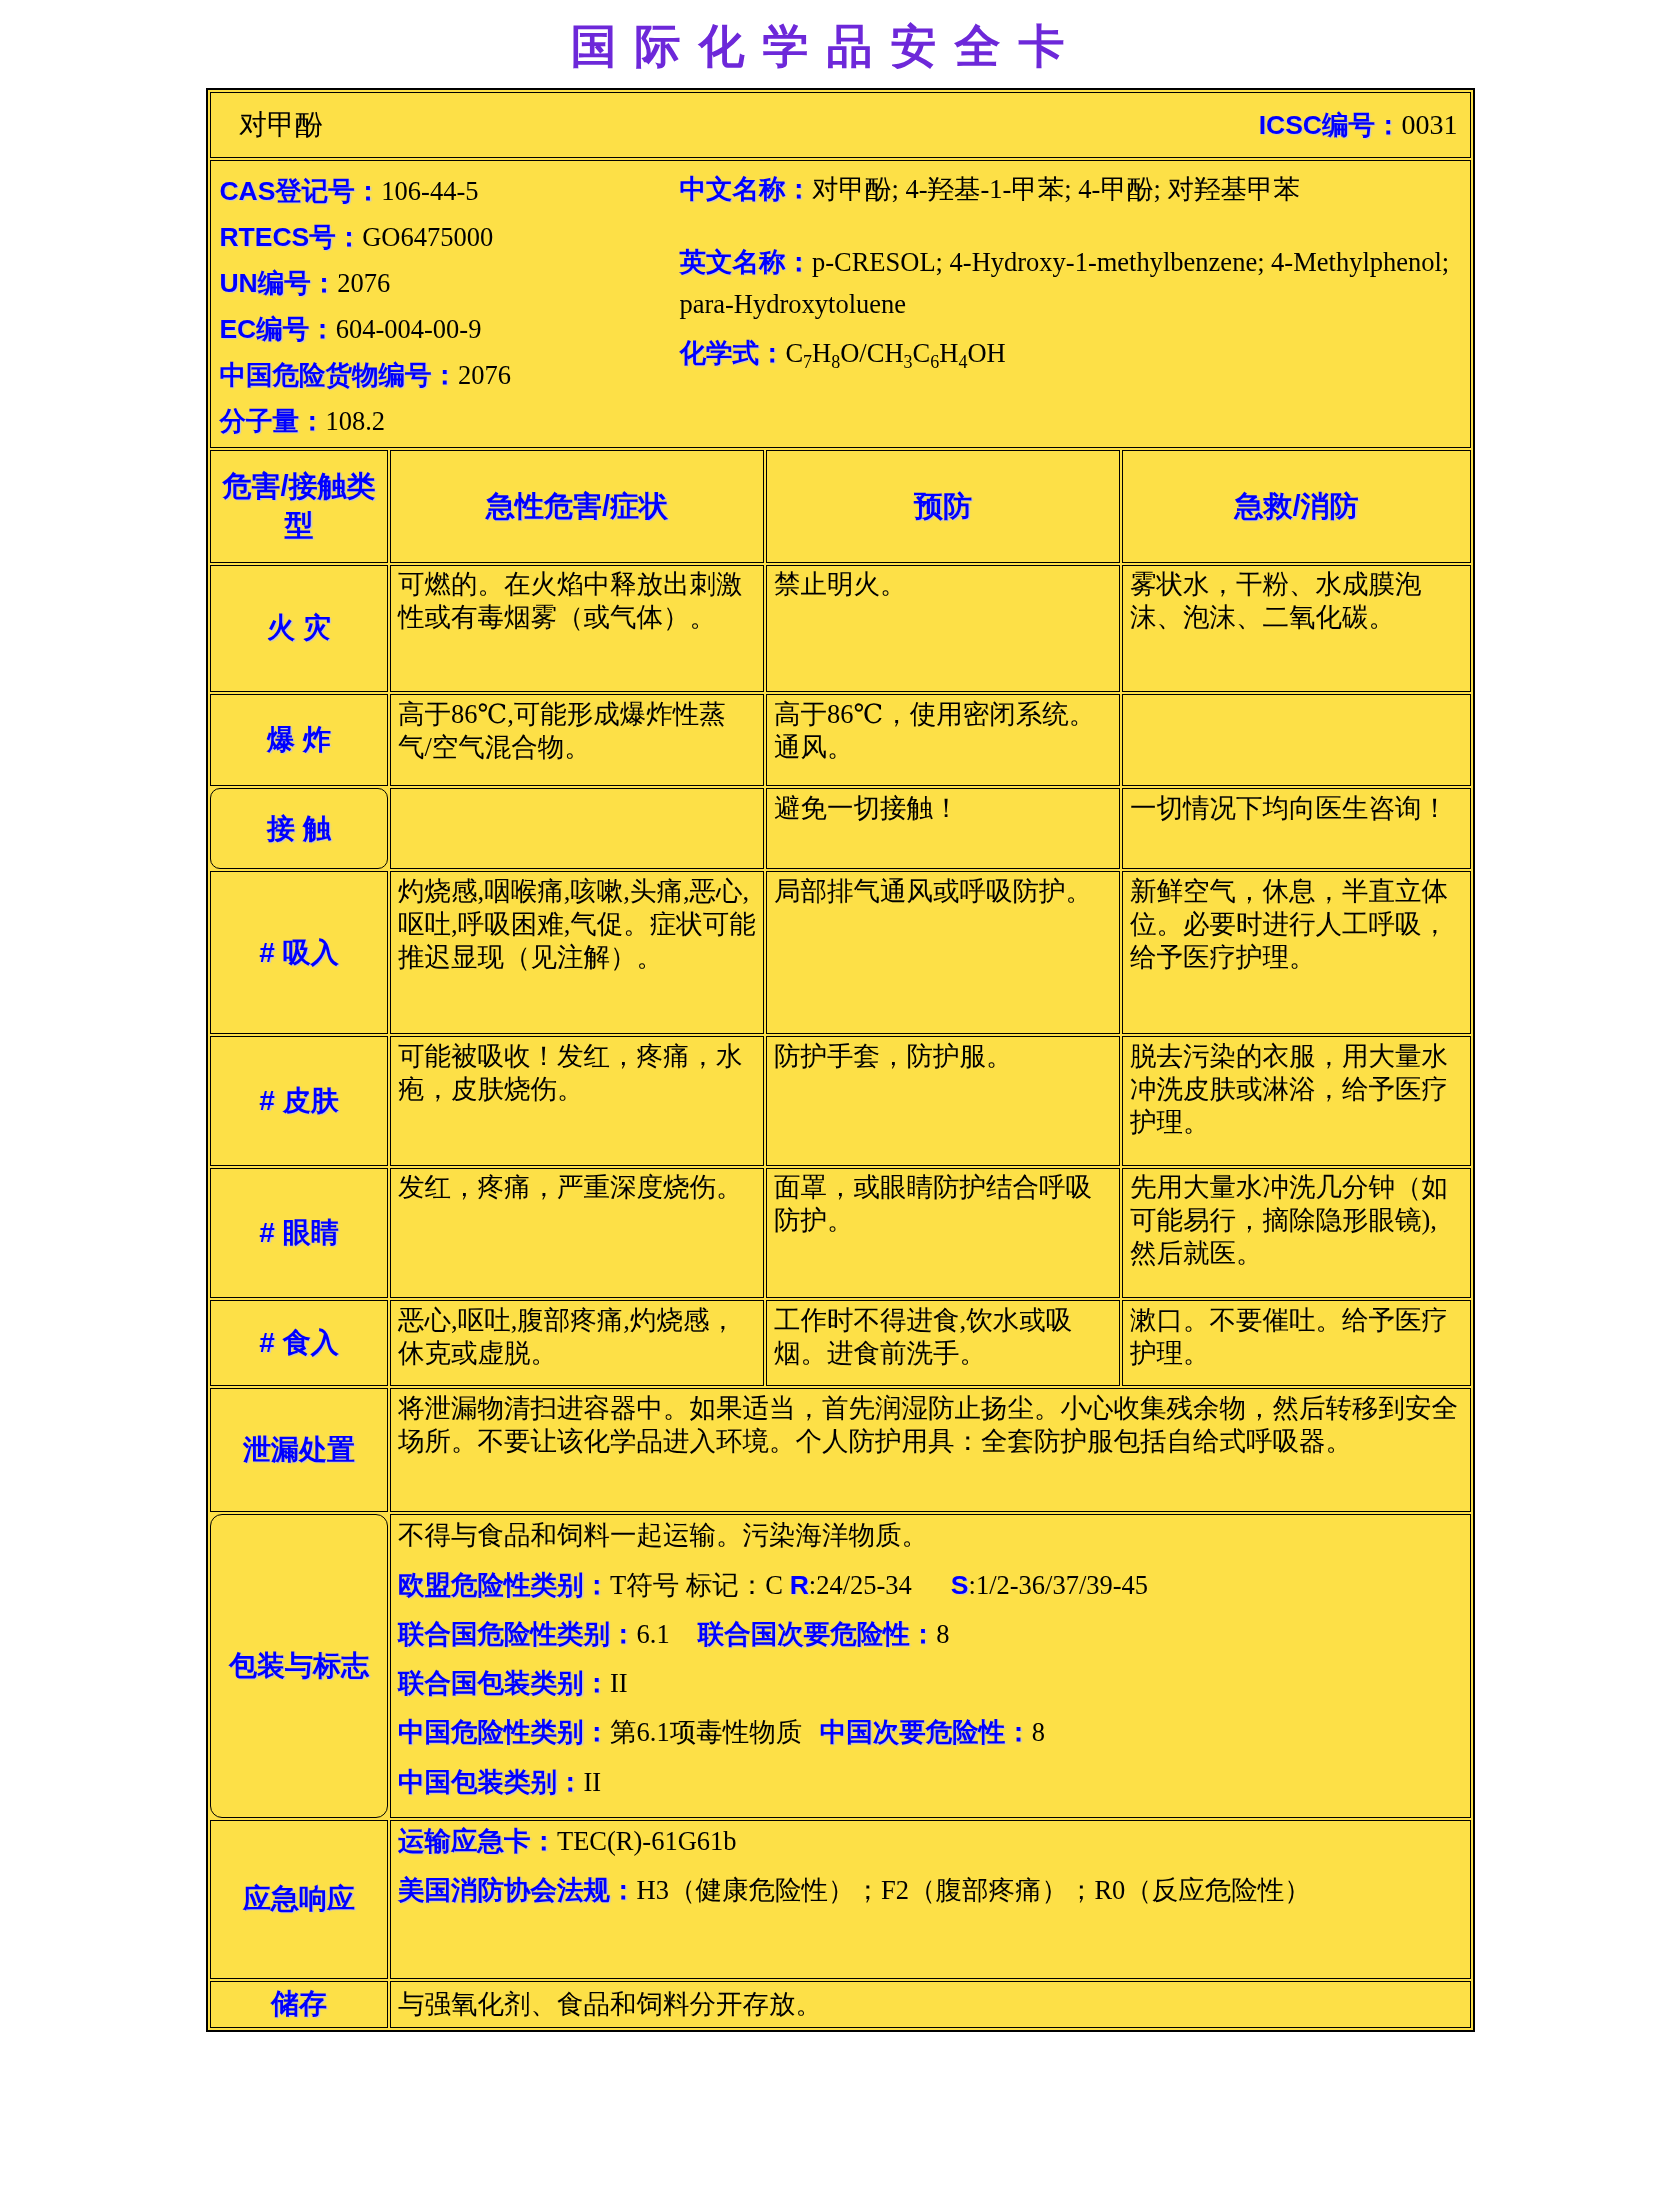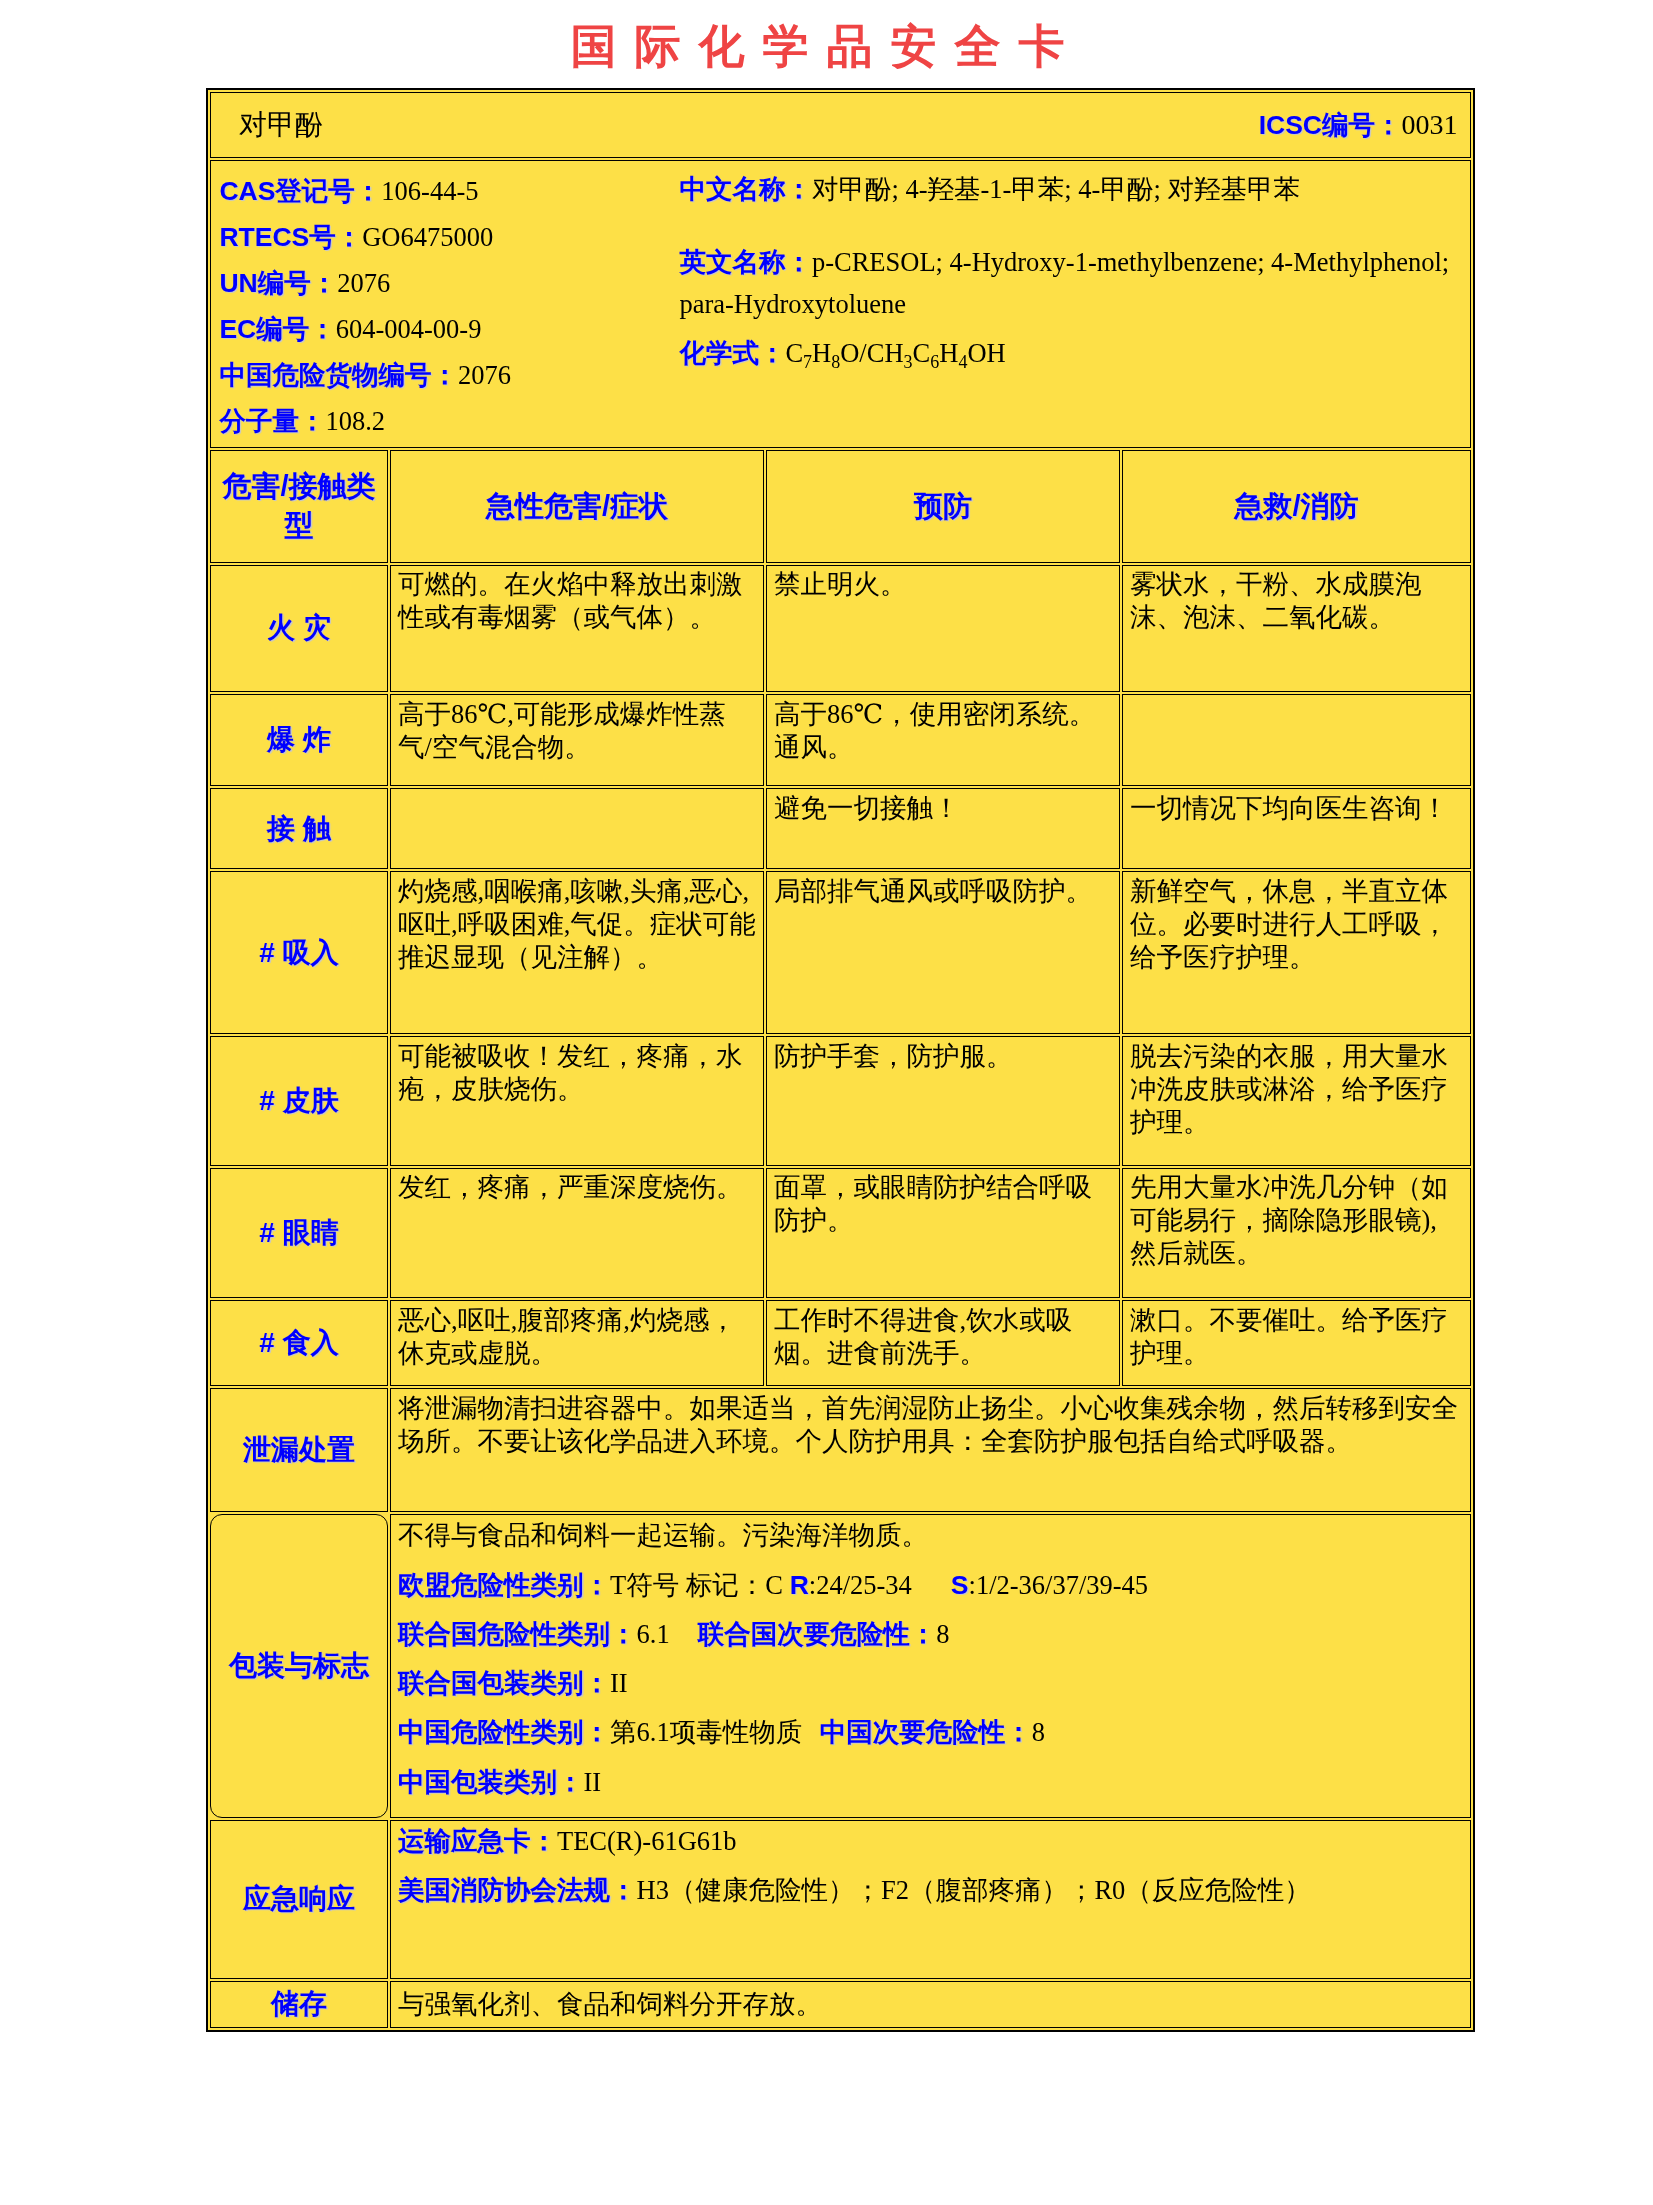--- a/index.html
+++ b/index.html
@@ -5,21 +5,21 @@
   html,body{margin:0;padding:0;background:#fff;}
   body{
     width:1653px;height:2205px;position:relative;overflow:hidden;
     font-family:"Liberation Serif","DejaVu Serif",serif;
     font-size:26.5px;color:#000;
   }
   .title{
     padding-top:21px;width:1653px;text-align:center;
     font-family:"Liberation Sans","DejaVu Sans",sans-serif;
     font-weight:bold;font-size:46px;line-height:50px;
-    color:#ef4444;letter-spacing:18px;
+    color:#6d28d9;letter-spacing:18px;
   }
   table.card{
     margin:16.7px 0 0 206px;width:1265px;table-layout:fixed;
     border-collapse:separate;border-spacing:2.1px;
     border:2.8px solid #000;background:#fde047;
   }
   td{
     border:1.4px solid #000;vertical-align:top;
     padding:2.8px 7px;line-height:33px;overflow:hidden;
     word-break:break-word;
@@ -48,21 +48,21 @@
   .ids div{line-height:46px;white-space:nowrap;}
   .nm{flex:1;padding-right:4.2px;}
   .nm p{margin:0;line-height:42px;}
   .nm p.cn{margin-bottom:31px;}
   .nm p.fm{margin-top:7px;}
   sub{font-size:18px;line-height:0;}
   
   .h-head{height:105px;}
   .h-fire{height:120px;}
   .h-expl{height:84px;}
-  .h-cont{height:74px;}
+  .h-cont{height:74px;border-radius:10px;}
   .h-inh{height:155px;}
   .h-skin{height:122px;}
   .h-eye{height:123px;}
   .h-ing{height:78px;}
   .h-spill{height:117px;}
   .h-pack{height:296px;border-radius:12px;}
   .h-emer{height:151px;}
   .h-stor{height:40px;}
   .mcell p{margin:0 0 15.3px 0;line-height:34px;}
   .mcell p:last-child{margin-bottom:0;}

